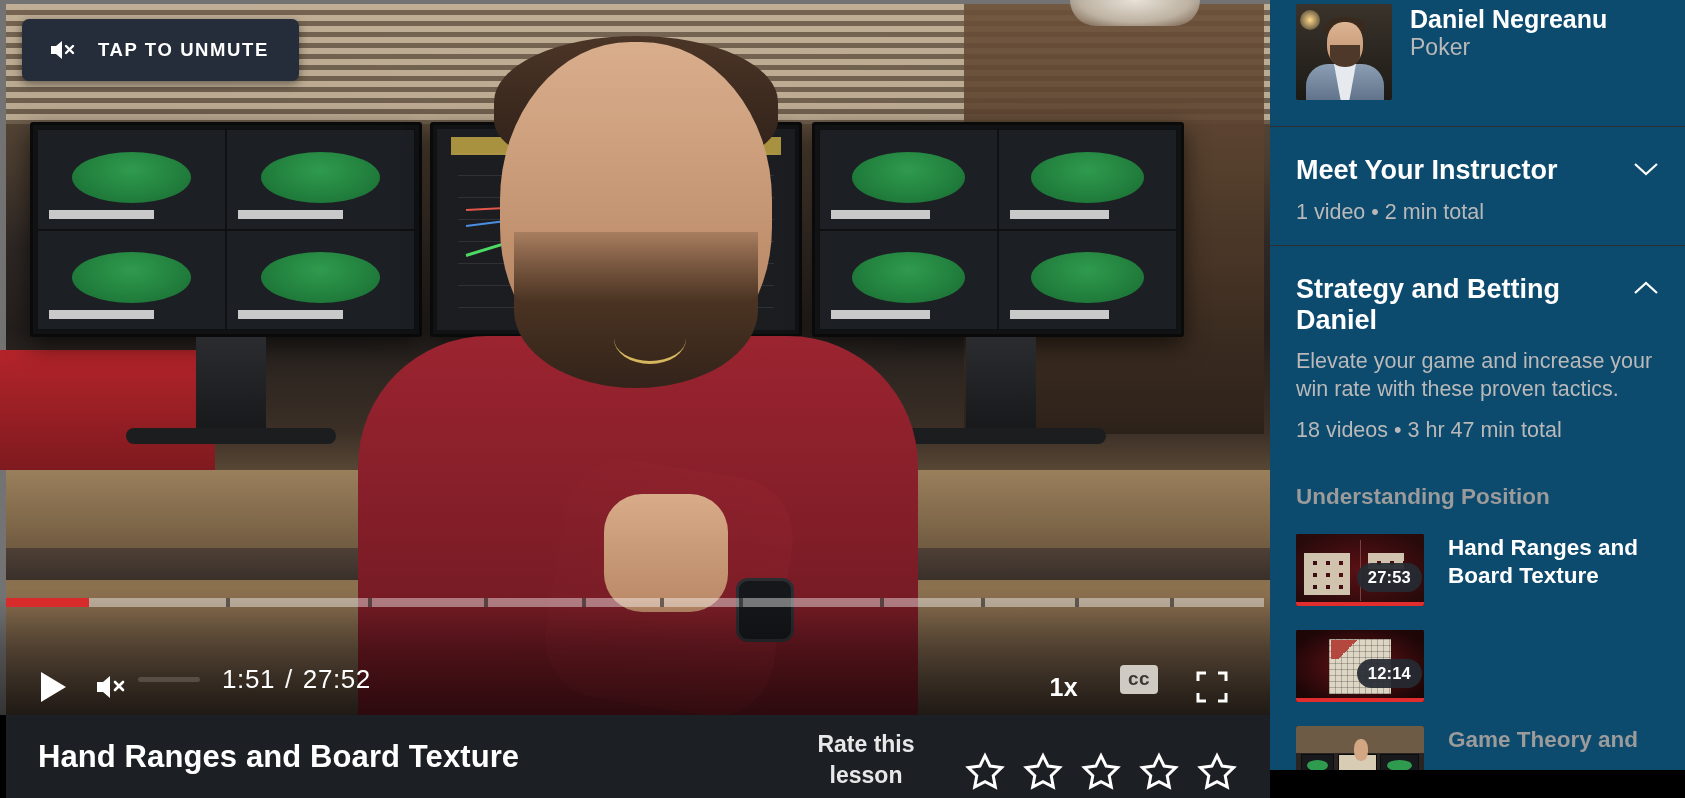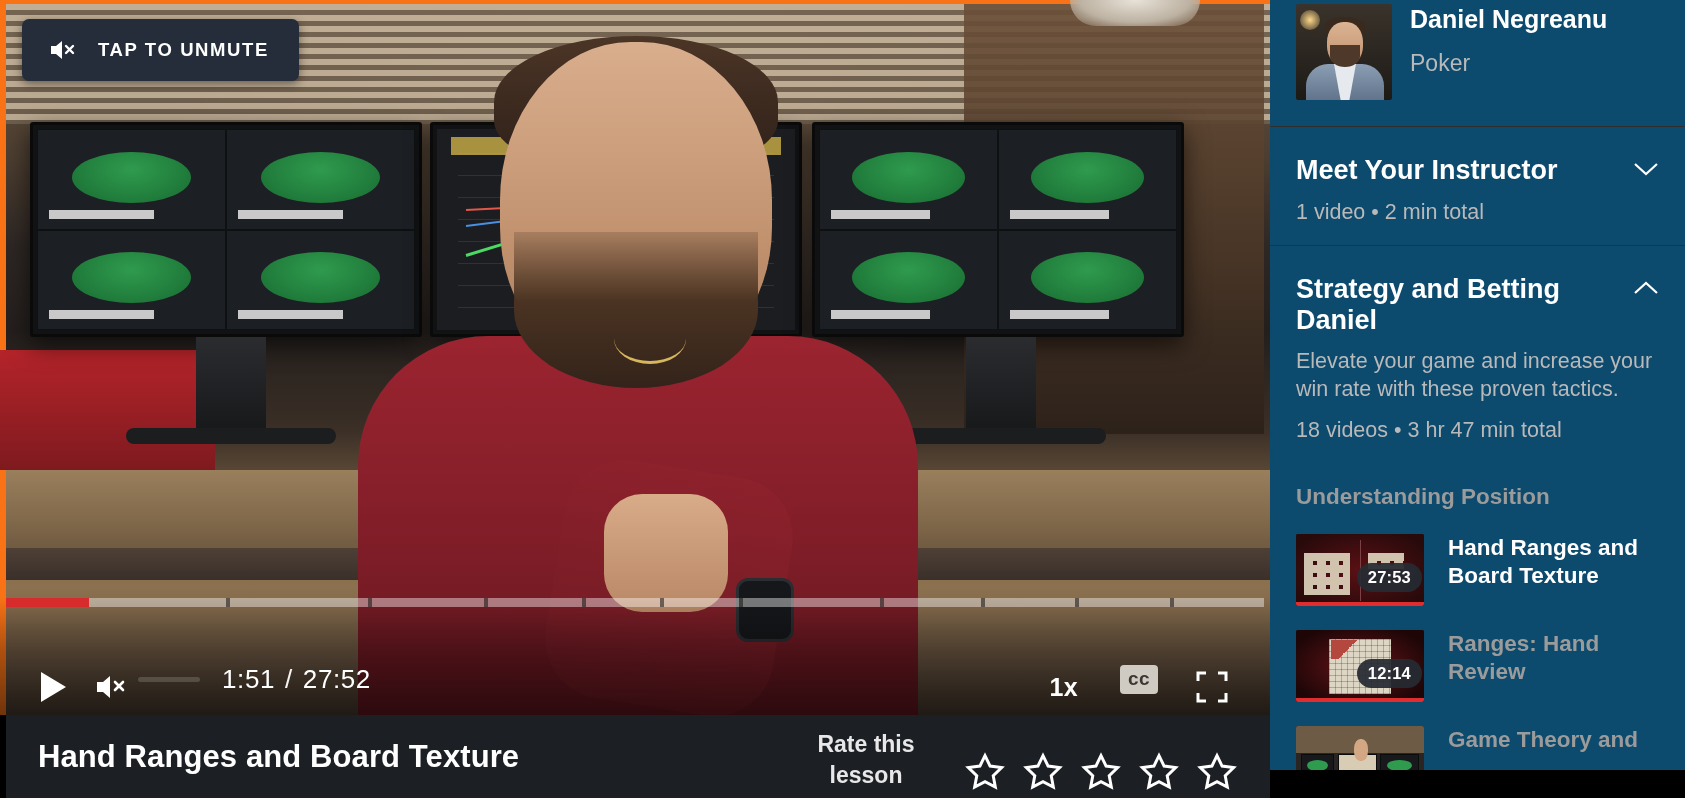--- a/index.html
+++ b/index.html
@@ -9,21 +9,21 @@
     font-family: "Liberation Sans", sans-serif;
     -webkit-font-smoothing: antialiased;
   }
   .page { position: relative; width: 1685px; height: 798px; display: flex; }
 
   
   .player-col { position: relative; width: 1270px; height: 798px; background: #000; }
 
   .video-stage {
     position: relative; width: 1270px; height: 715px;
-    overflow: hidden; background: #f97316;
+    overflow: hidden; background: #737373;
   }
 
   
   .vf { position: absolute; inset: 0; }
   .vf-room {
     position: absolute; left: 6px; top: 4px; width: 1264px; height: 711px;
     background:
       radial-gradient(ellipse 55% 45% at 50% 22%, rgba(120,96,74,0.55) 0%, rgba(0,0,0,0) 70%),
       linear-gradient(180deg, #6e5c48 0%, #5c4c3b 10%, #4b3d30 22%, #2e2724 34%,
                       #241f1d 46%, #3b2f26 60%, #7a6245 72%, #8c714f 82%, #6b5642 92%, #473a2e 100%);
@@ -195,21 +195,21 @@
     background:#3a2a1e;}
   .avatar .a-beard{position:absolute;left:34px;top:41px;width:30px;height:22px;border-radius:0 0 50% 50%;
     background:#4e382a;}
   .avatar .a-body{position:absolute;left:10px;top:60px;width:78px;height:40px;border-radius:22px 22px 0 0;
     background:linear-gradient(180deg,#8c9eb4,#5d6f86);}
   .avatar .a-shirt{position:absolute;left:38px;top:60px;width:22px;height:36px;background:#e6e9ee;
     clip-path: polygon(50% 0,100% 0,70% 100%,30% 100%,0 0);}
   .avatar .a-glow{position:absolute;left:4px;top:6px;width:20px;height:20px;border-radius:50%;
     background:radial-gradient(circle,#ffd88a,rgba(255,216,138,0));}
   .inst-name { font-size: 25px; font-weight: 700; line-height: 1.1; margin-top: 2px; }
-  .inst-sub { font-size: 23px; color: #b9b9b9; margin-top: 16px; }
+  .inst-sub { font-size: 23px; color: #b9b9b9; }
 
   .sec { border-top: 1px solid #2f2f2f; padding: 28px 26px 20px 26px; }
   .sec-hdr { display:flex; align-items: flex-start; justify-content: space-between; gap: 10px; cursor:pointer; }
   .sec-title { font-size: 27px; font-weight: 700; line-height: 1.15; }
   .chev { flex: 0 0 26px; margin-top: 6px; }
   .sec-desc { font-size: 21.5px; color:#b9b9b9; line-height: 1.3; margin-top: 12px; }
   .sec-meta { font-size: 21.5px; color:#b9b9b9; margin-top: 14px; }
 
   .vid-list { padding: 10px 26px 0 26px; }
   .vid-item { display:flex; gap: 24px; align-items: flex-start; padding: 10px 0 14px 0; cursor:pointer; }
@@ -496,21 +496,20 @@
 
       <div class="vid-item">
         <div class="thumb">
           <div class="t-chart">
               <div class="matrix"></div>
               <div class="diag"></div>
             </div>
           <div class="dur">12:14</div>
           <div class="pbar"></div>
         </div>
-        <div class="vid-title">Ranges: Hand Review</div>
       </div>
 
       <div class="vid-item">
         <div class="thumb">
           <div class="t-room">
             <div class="mon" style="left:4%;width:26%">
                 <i></i>
               </div>
             <div class="mon" style="left:33%;width:30%;background:#d8cdb4"></div>
             <div class="mon" style="left:66%;width:30%">

